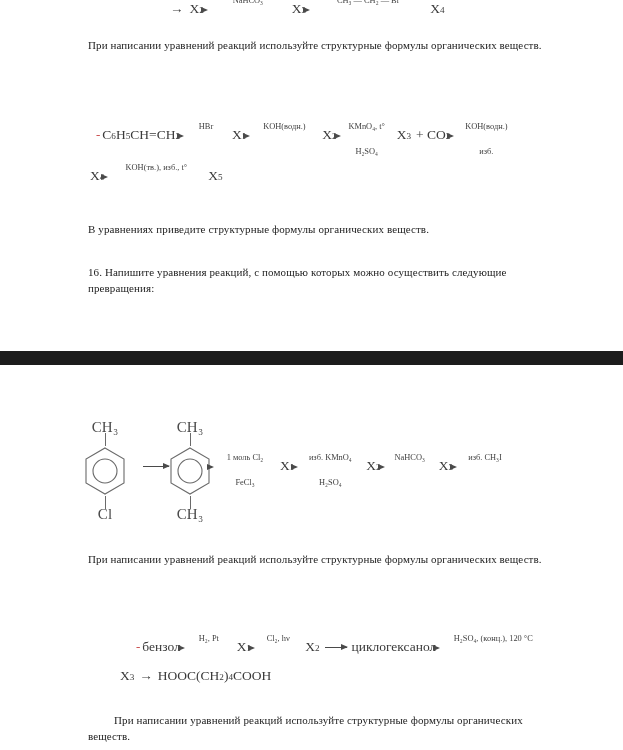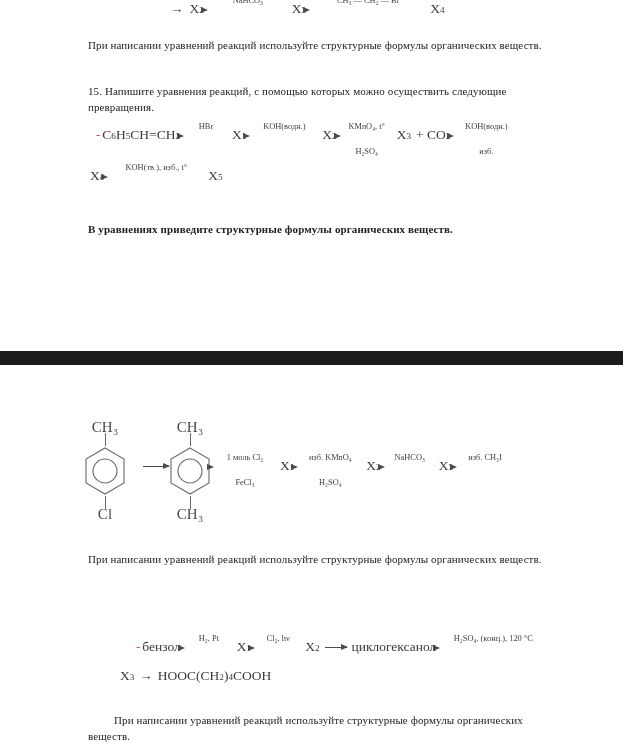--- a/index.html
+++ b/index.html
@@ -178,21 +178,20 @@
       <span class="arrow" style="width:118px;">
         <span class="above">CH₃ — CH₂ — Br</span>
         <span class="shaft"></span>
       </span>
       <span class="term">X<sub>4</sub></span>
     </div>
   </div>
 
   <div class="para" style="left:88px; top:38px; width:462px;">При написании уравнений реакций используйте структурные формулы органических веществ.</div>
 
-  <div class="para" style="left:88px; top:84px; width:464px;">15. Напишите уравнения реакций, с помощью которых можно осуществить следующие превращения.</div>
 
   <div class="scheme" style="left:96px; top:122px;">
     <div class="row">
       <span class="redmark">-</span>
       <span class="term">C<sub>6</sub>H<sub>5</sub>CH=CH<sub>2</sub></span>
       <span class="arrow" style="width:46px;">
         <span class="above">HBr</span>
         <span class="shaft"></span>
       </span>
       <span class="term">X<sub>1</sub></span>
@@ -220,22 +219,23 @@
     <div class="row">
       <span class="term">X<sub>4</sub></span>
       <span class="arrow" style="width:98px;">
         <span class="above">KOH(тв.), изб., t°</span>
         <span class="shaft"></span>
       </span>
       <span class="term">X<sub>5</sub></span>
     </div>
   </div>
 
-  <div class="para" style="left:88px; top:222px; width:470px;font-weight:bold;">В уравнениях приведите структурные формулы органических веществ.</div>
-
+  <div class="para" style="left:88px; top:222px; width:470px;">В уравнениях приведите структурные формулы органических веществ.</div>
+
+  <div class="para" style="left:88px; top:265px; width:464px;">16. Напишите уравнения реакций, с помощью которых можно осуществить следующие превращения:</div>
 
   <div class="black-band" style="top:351px; height:14px;"></div>
 
   <div class="ring-struct" style="left:77px; top:422px; width:56px;">
     <div class="ring-label">CH₃</div>
     <div class="ring-bond"></div>
     <div class="hexagon">
       <svg width="44" height="50" viewBox="0 0 44 50">
         <polygon points="22,2 41,13 41,37 22,48 3,37 3,13" fill="none" stroke="#6a6a6a" stroke-width="1.1"></polygon>
         <circle cx="22" cy="25" r="12" fill="none" stroke="#6a6a6a" stroke-width="1.1"></circle>

